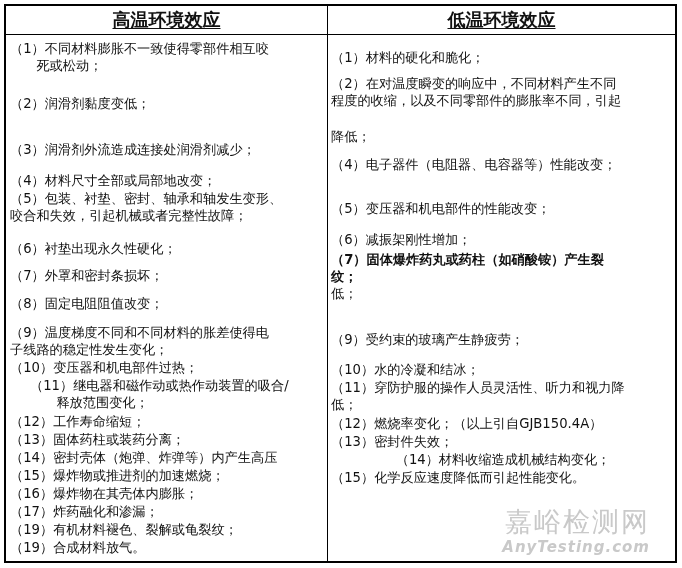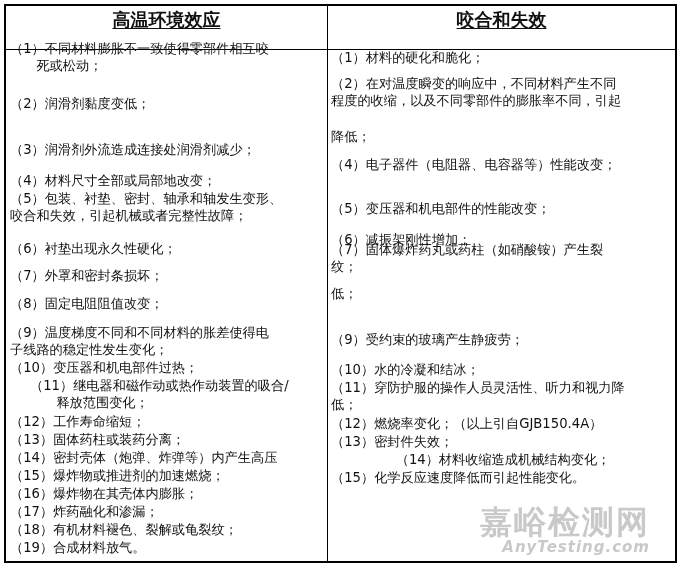--- a/index.html
+++ b/index.html
@@ -1,43 +1,43 @@
 <!DOCTYPE html>
 <html><head>
 <meta charset="utf-8">
 <style>
   html, body { margin: 0; padding: 0; background: #ffffff; }
   body { width: 682px; height: 568px; position: relative; overflow: hidden;
          font-family: "DejaVu Sans", "Liberation Sans", sans-serif; color: #111; }
   .tbl { position: absolute; left: 4px; top: 4px; width: 673px; height: 559px;
          border: 2px solid #000; box-sizing: border-box; }
-  .hdr { position: absolute; left: 0; top: 0; height: 44px; width: 100%;
+  .hdr { position: absolute; left: 0; top: 0; height: 29px; width: 100%;
          border-bottom: 1px solid #000; box-sizing: border-box; padding-left: 32px; }
   .hcell { position: absolute; top: 0; height: 28px; line-height: 28px; text-align: center;
            font-family: "DejaVu Serif", "Liberation Serif", serif; font-weight: bold;
            font-size: 18px; text-decoration: underline; text-underline-offset: 2px; }
   .hcell.left { left: 0; width: 321px; }
   .hcell.right { left: 322px; width: 347px; }
   .vdiv { position: absolute; left: 321px; top: 0; width: 1px; height: 100%; background: #000; }
   .col { position: absolute; top: 29px; font-size: 13.2px; line-height: 17px; }
   .col.left { left: 4px; width: 316px; }
   .col.right { left: 325px; width: 344px; }
   .item { position: absolute; left: 0; right: 0; white-space: normal; }
   .item .cont { display: block; }
   .wm { position: absolute; right: 32px; top: 506px; text-align: right; color: #c9c9c9; }
-  .wm .cn { font-size: 32px; font-weight: bold; letter-spacing: 2px; line-height: 32px; margin-left: 12px; }
+  .wm .cn { font-size: 27px; font-weight: normal; letter-spacing: 2px; line-height: 32px; margin-left: 12px; }
   .wm .en { font-size: 15px; font-style: italic; font-weight: bold; line-height: 18px; letter-spacing: 1px; }
 </style>
 </head>
 <body>
 
 <div class="tbl">
   <div class="hdr">
     <div class="hcell left">高温环境效应</div>
-    <div class="hcell right">咬合和失效</div>
+    <div class="hcell right">低温环境效应</div>
   </div>
   <div class="vdiv"></div>
   <div class="col left" id="col-high">
       <div class="item" style="top: 5px;">
         <span class="cont">（1）不同材料膨胀不一致使得零部件相互咬</span>
         <span class="cont">　　死或松动；</span>
       </div>
       <div class="item" style="top: 60px;">
         <span class="cont">（2）润滑剂黏度变低；</span>
       </div>
@@ -83,21 +83,21 @@
       <div class="item" style="top: 432px;">
         <span class="cont">（15）爆炸物或推进剂的加速燃烧；</span>
       </div>
       <div class="item" style="top: 450px;">
         <span class="cont">（16）爆炸物在其壳体内膨胀；</span>
       </div>
       <div class="item" style="top: 468px;">
         <span class="cont">（17）炸药融化和渗漏；</span>
       </div>
       <div class="item" style="top: 486px;">
-        <span class="cont">（18）有机材料褪色、裂解或龟裂纹；</span>
+        <span class="cont">（19）有机材料褪色、裂解或龟裂纹；</span>
       </div>
       <div class="item" style="top: 504px;">
         <span class="cont">（19）合成材料放气。</span>
       </div>
     </div>
   <div class="col right" id="col-low">
       <div class="item" style="top: 14px;">
         <span class="cont">（1）材料的硬化和脆化；</span>
       </div>
       <div class="item" style="top: 40px;">
@@ -109,21 +109,21 @@
       </div>
       <div class="item" style="top: 121px;">
         <span class="cont">（4）电子器件（电阻器、电容器等）性能改变；</span>
       </div>
       <div class="item" style="top: 165px;">
         <span class="cont">（5）变压器和机电部件的性能改变；</span>
       </div>
       <div class="item" style="top: 196px;">
         <span class="cont">（6）减振架刚性增加；</span>
       </div>
-      <div class="item" style="top: 206px;">
+      <div class="item" style="top: 216px; font-weight: bold;">
         <span class="cont">（7）固体爆炸药丸或药柱（如硝酸铵）产生裂</span>
         <span class="cont">纹；</span>
       </div>
       <div class="item" style="top: 250px;">
         <span class="cont">低；</span>
       </div>
       <div class="item" style="top: 296px;">
         <span class="cont">（9）受约束的玻璃产生静疲劳；</span>
       </div>
       <div class="item" style="top: 326px;">

